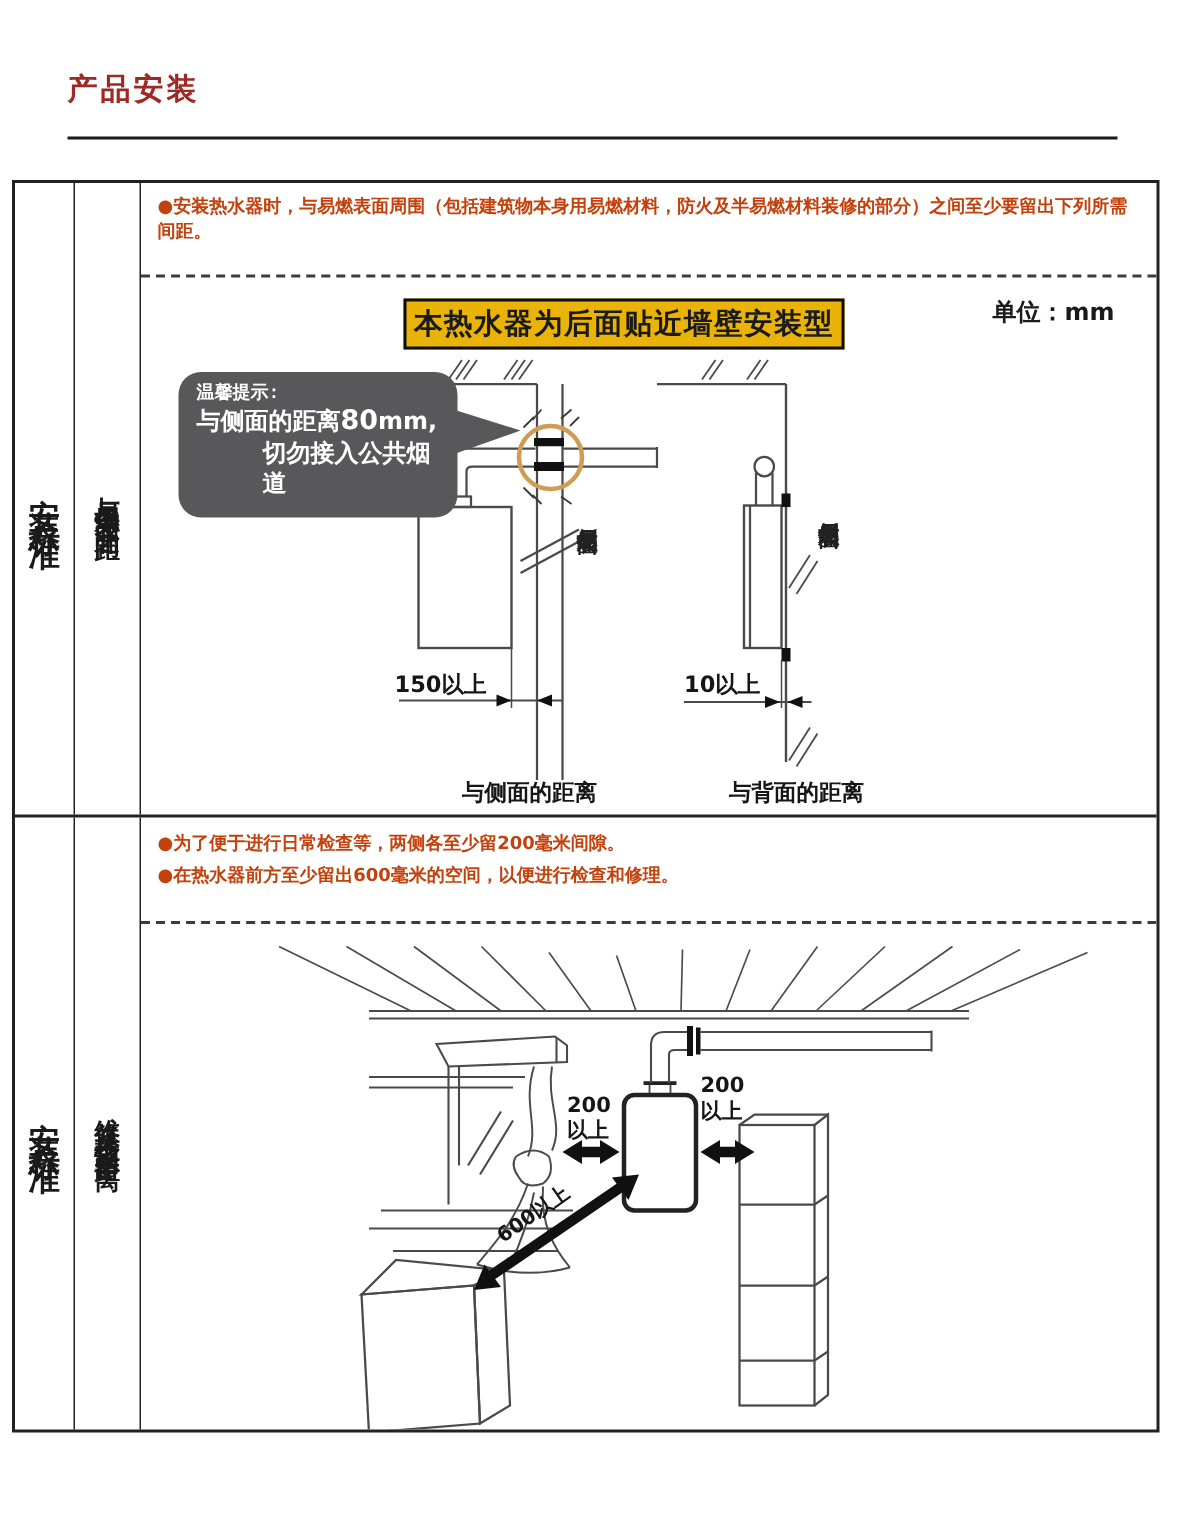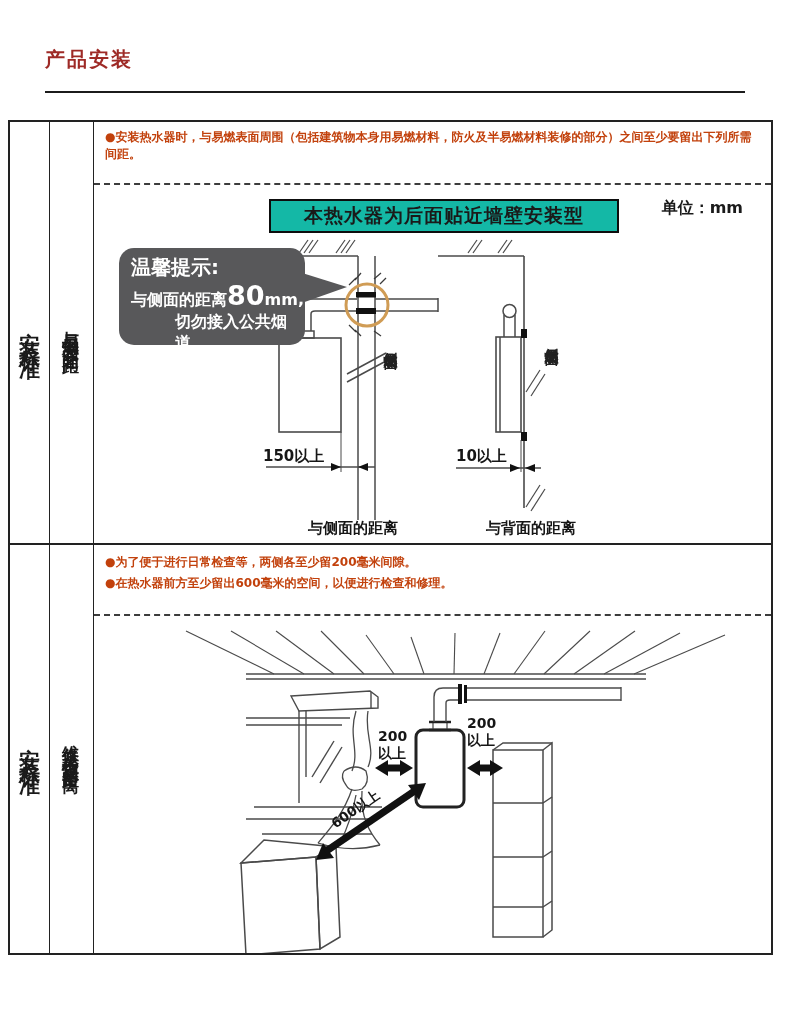--- a/index.html
+++ b/index.html
@@ -43,33 +43,33 @@
   .diagram-svg{position:absolute;left:0;top:0;}
   .v-diagram-label{
     position:absolute;writing-mode:vertical-rl;text-orientation:upright;
     font-size:14px;font-weight:bold;letter-spacing:1px;color:#222;
   }
 
   
   .r1-bullets{position:absolute;left:11px;top:7px;width:658px;}
   .r1-dash{top:61px;}
   .header-box{
-    position:absolute;left:175px;top:77px;width:350px;height:34px;
-    border:2.5px solid #0d0d0d;box-sizing:border-box;background:#14b8a6;
+    position:absolute;left:175px;top:77px;width:294px;height:34px;
+    border:2.5px solid #0d0d0d;box-sizing:border-box;background:#eab308;
     display:flex;align-items:center;justify-content:center;
     font-size:19px;font-weight:bold;letter-spacing:1px;
   }
   .tip-bubble{
     position:absolute;left:25px;top:126px;width:186px;height:97px;
     background:#58585a;border-radius:15px;box-sizing:border-box;
     padding:7px 10px 6px 12px;color:#fff;z-index:3;
   }
-  .tip-line1{font-size:20px;font-weight:600;line-height:1.25;}
+  .tip-line1{font-size:12px;font-weight:600;line-height:1.25;font-family:Liberation Mono, monospace;}
   .tip-line2{font-size:16px;font-weight:600;line-height:1.2;white-space:nowrap;}
-  .tip-big{font-size:27px;font-weight:600;}
+  .tip-big{font-size:18px;font-weight:600;}
   .tip-line3{font-size:16px;font-weight:700;line-height:1.3;margin-left:44px;}
   .tip-tail{
     position:absolute;left:205px;top:150px;width:0;height:0;z-index:2;
     border-top:15px solid transparent;border-bottom:17px solid transparent;
     border-left:48px solid #58585a;
   }
 
   
   .r2-bullets{position:absolute;left:11px;top:9px;width:658px;}
   .r2-bullets .bullet-text{margin-bottom:4px;}

